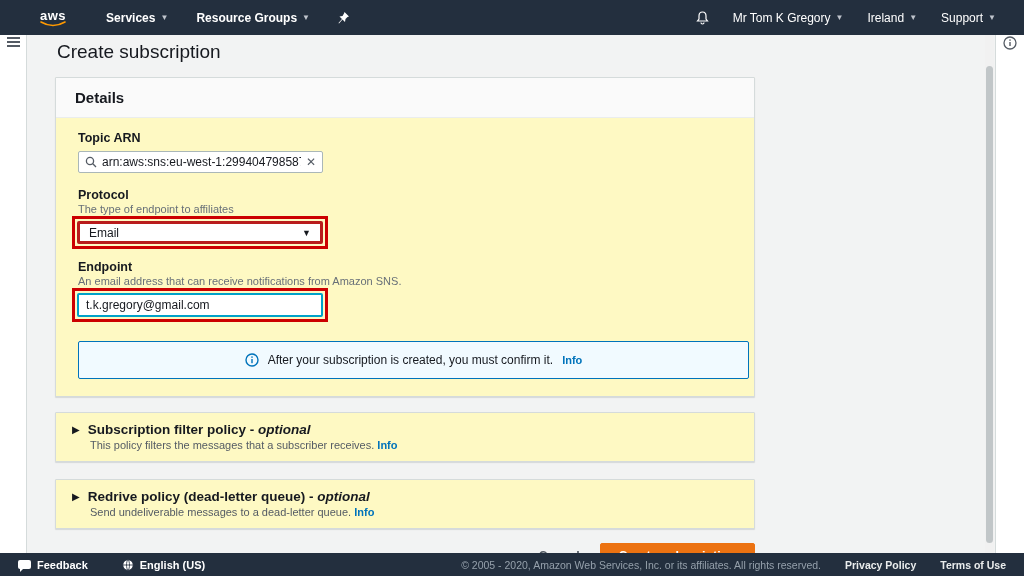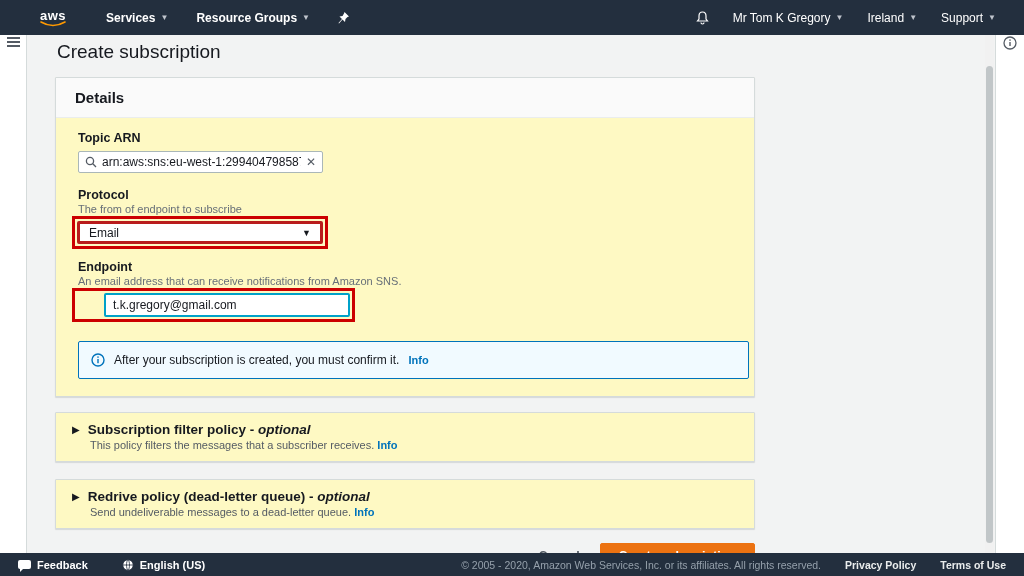--- a/index.html
+++ b/index.html
@@ -86,28 +86,27 @@
     width:246px; height:23px; border:3px solid #b91c1c; border-radius:2px; background:#fff;
     display:flex; align-items:center; justify-content:space-between; padding:0 9px;
     font-size:12px; color:#16191f; cursor:pointer;
   }
   .select-caret { font-size:9px; color:#16191f; }
 
   .endpoint-input {
     width:246px; height:24px; border:2px solid #00a1c9; border-radius:2px;
     font-size:12px; color:#16191f; padding:0 7px; outline:none;
     font-family:"Liberation Sans", sans-serif;
-    margin-left:27px;
   }
 
   
   .alert {
     margin-top:19px; width:671px; border:1px solid #0073bb; background:#f1faff;
     border-radius:2px; padding:11px 12px; display:flex; align-items:center; gap:9px;
-    font-size:12px; color:#16191f;
+    font-size:12px; color:#16191f;justify-content:center;
   }
   .info-link { color:#0073bb; font-weight:bold; font-size:11px; cursor:pointer; }
 
   
   .section-card { margin-top:15px; padding:9px 16px 10px; cursor:pointer; }
   .section-card + .section-card { margin-top:17px; }
   .sec-title-row { display:flex; align-items:center; gap:8px; }
   .tri { font-size:10px; color:#16191f; }
   .sec-title { font-size:13.5px; font-weight:bold; color:#16191f; }
   .sec-title .opt { font-style:italic; }
@@ -192,21 +191,21 @@
                 <circle cx="5" cy="5" r="3.6" fill="none" stroke="#545b64" stroke-width="1.3"></circle>
                 <line x1="7.8" y1="7.8" x2="11" y2="11" stroke="#545b64" stroke-width="1.3"></line>
               </svg>
             <input value="arn:aws:sns:eu-west-1:299404798587:Alarm" style="">
             <span class="clear-x">✕</span>
           </div>
         </div>
 
         <div class="group">
           <div class="field-label">Protocol</div>
-          <div class="field-desc">The from of endpoint to subscribe</div>
+          <div class="field-desc">The type of endpoint to affiliates</div>
           <div class="annotation">
             <div class="select-box">
               <span>Email</span>
               <span class="select-caret">▼</span>
             </div>
           </div>
         </div>
 
         <div class="group" style="margin-top:11px">
           <div class="field-label">Endpoint</div>

